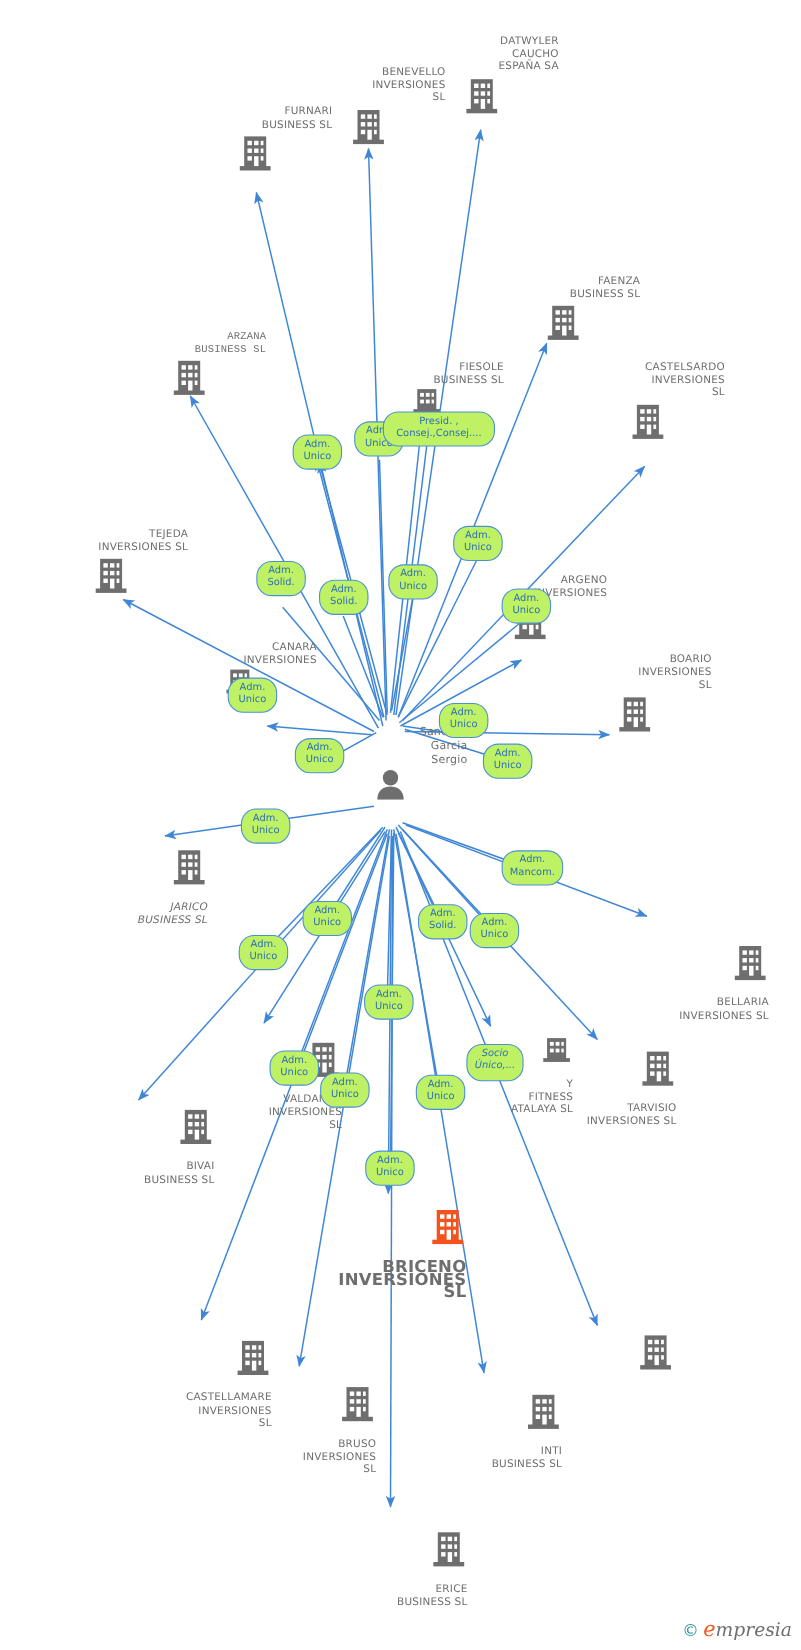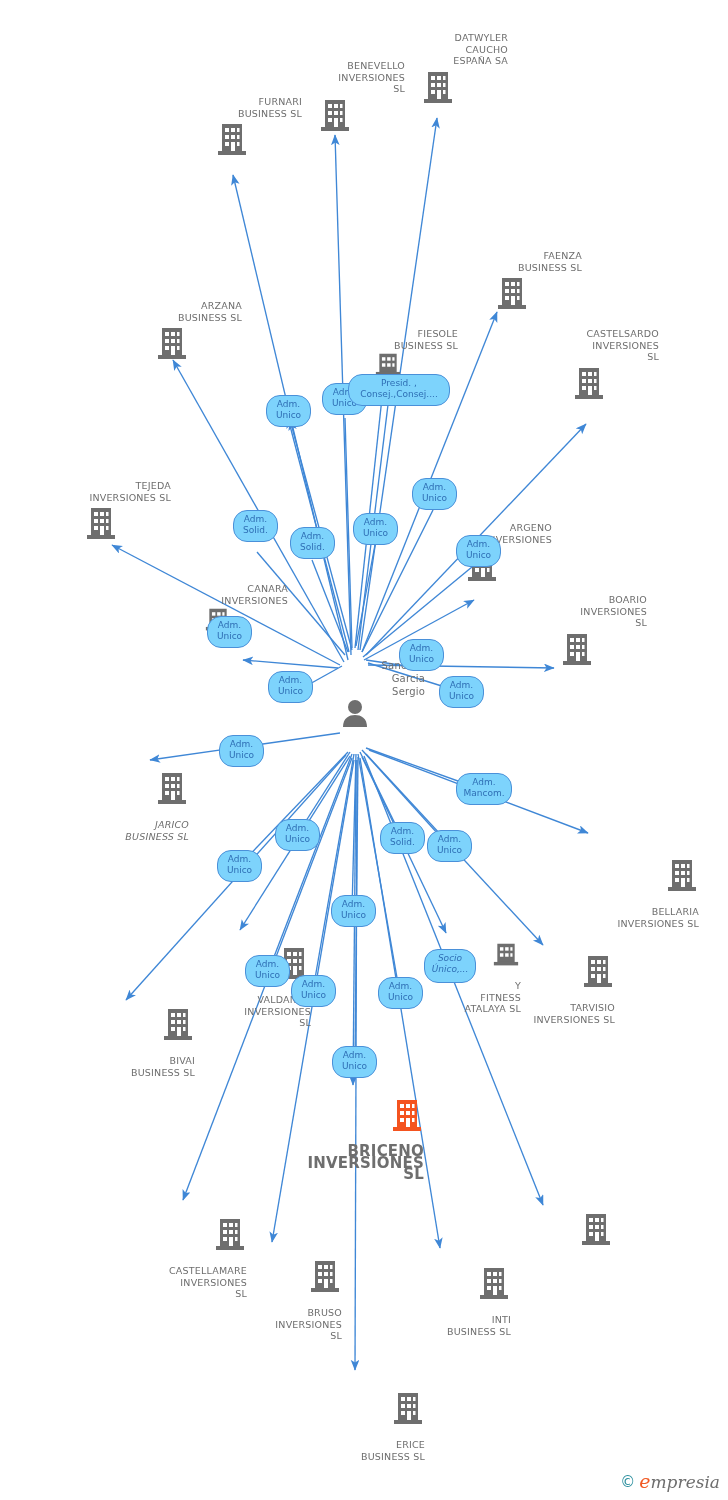--- a/index.html
+++ b/index.html
@@ -51,21 +51,21 @@
     font-weight:bold;
     font-size:15px;
   }
 
   .person-node .cap{ font-size:10px; line-height:13px; }
 
   
   .rel{
     position:absolute;
     box-sizing:border-box;
-    background:#7dd3fc;
+    background:#bef264;
     border:1.3px solid #4a90d9;
     border-radius:14px;
     color:#2f6fb5;
     font-size:9px;
     line-height:11px;
     text-align:center;
     padding:3px 2px 2px 2px;
     white-space:pre-line;
     box-shadow:0 0 0 0 rgba(0,0,0,0);
   }
@@ -223,21 +223,21 @@
             <rect x="16" y="15" width="4" height="4"></rect>
             <rect x="22" y="15" width="2.5" height="4"></rect>
         <rect x="10" y="22" width="4" height="4"></rect>
             <rect x="16" y="22" width="4" height="9"></rect>
             <rect x="22" y="22" width="2.5" height="4"></rect>
       </g>
         </svg>
     </span>
   </div>
 
-  <div class="node labelTop" style="left:172px; top:300px;">
+  <div class="node labelTop" style="left:172px; top:300px;font-family:Liberation Mono, monospace;">
     <span class="cap">ARZANA
 BUSINESS SL</span>
     <span class="glyph">
       <svg width="34" height="38" viewBox="0 0 34 38">
           <g fill="#6e6e6e">
         <rect x="7" y="4" width="20" height="28"></rect>
             <rect x="3" y="31" width="28" height="4"></rect>
       </g>
           <g fill="#ffffff">
         <rect x="10" y="8" width="4" height="4"></rect>

